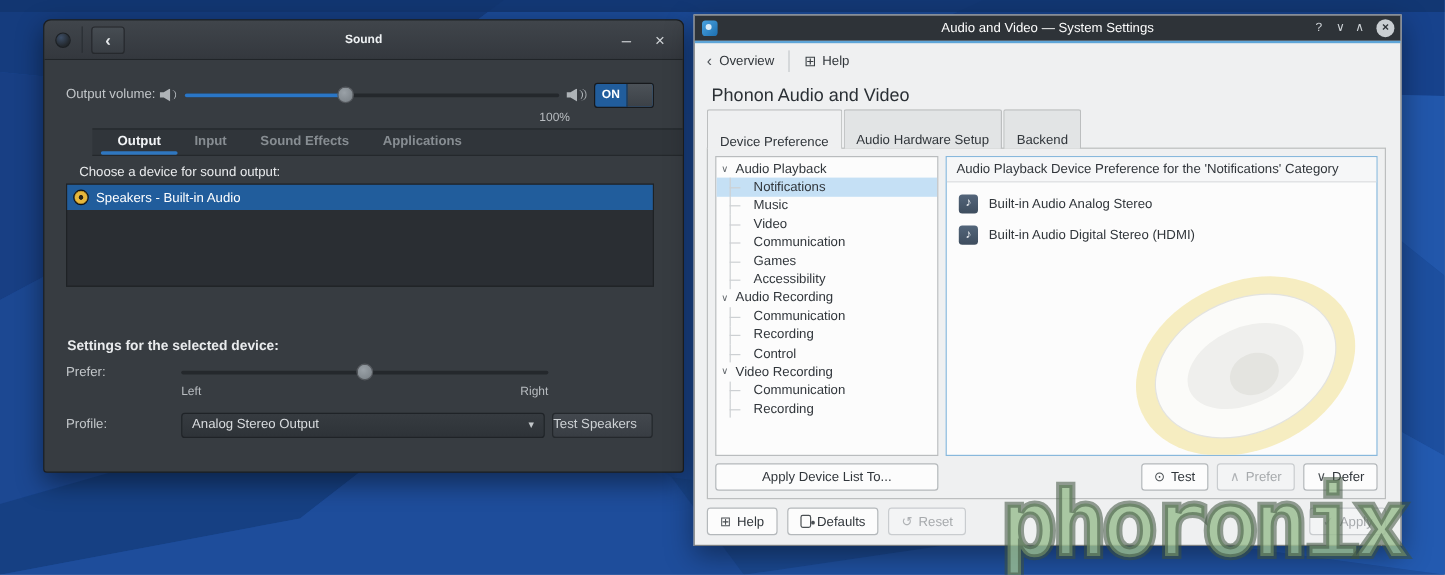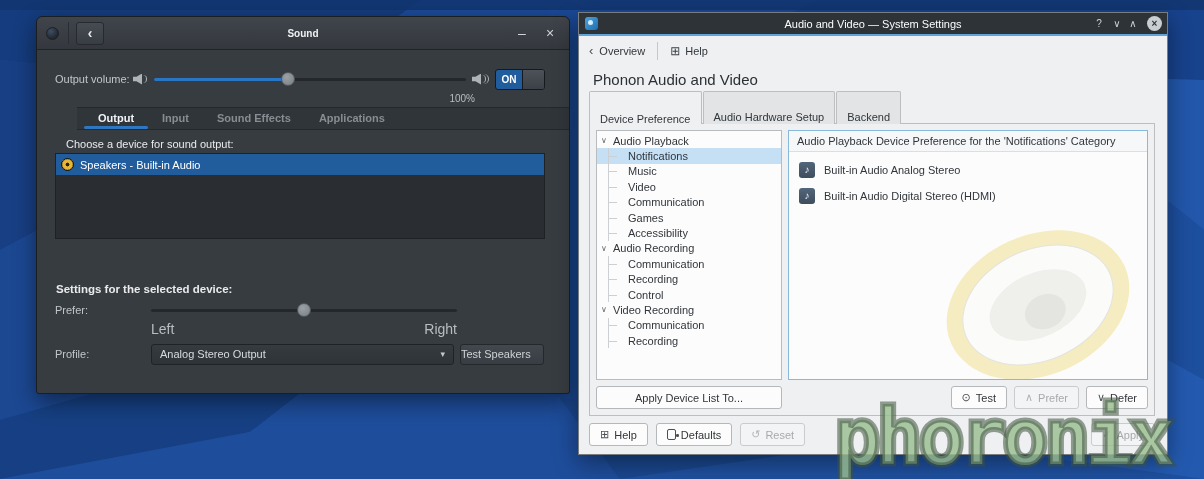--- a/index.html
+++ b/index.html
@@ -54,21 +54,21 @@
   .g-choose { position:absolute; top:121px; left:29px; color:#e9ebed; font-weight:normal; font-size:11px; }
   .g-list { position:absolute; top:136px; left:18px; right:24px; height:86px; background:#2a2e33; border:1px solid #1e2225; }
   .g-devrow { height:21px; background:#215d9c; display:flex; align-items:center; color:#fff; }
   .g-devicon { width:13px; height:13px; border-radius:50%; margin:0 6px 0 5px; flex:none;
     background:radial-gradient(circle at 50% 50%, #2c2416 0 22%, #e7b73c 28% 60%, #b98f22 65%, #f4d87a 75%); border:1px solid #141210; }
 
   .g-settings { position:absolute; top:266px; left:19px; color:#e9ebed; font-weight:bold; font-size:11.5px; }
   .g-balrow { position:absolute; top:284px; left:18px; right:24px; height:18px; display:flex; align-items:center; }
   .g-ballabel { width:78px; color:#c2c6c9; }
   .balance-slider { margin-left:18px; }
-  .g-lr { position:absolute; top:304px; left:114px; width:306px; display:flex; justify-content:space-between; color:#b9bdc1; font-size:14px; }
+  .g-lr { position:absolute; top:304px; left:114px; width:306px; display:flex; justify-content:space-between; color:#b9bdc1; font-size:10px; }
   .g-profrow { position:absolute; top:326px; left:18px; right:23px; height:22px; display:flex; align-items:center; }
   .g-proflabel { width:78px; color:#c2c6c9; }
   .g-combo { width:303px; height:21px; margin-left:18px; background:linear-gradient(#363b40,#2e3338);
     border:1px solid #1f2327; border-radius:3px; color:#d8dbde; display:flex; align-items:center; padding:0 8px; }
   .g-combo .arrow { margin-left:auto; font-size:9px; color:#c3c7ca; }
   .g-testspk { width:84px; height:21px; margin-left:6px; background:linear-gradient(#43484e,#383d43);
     border:1px solid #24282c; border-radius:3px; color:#ced2d5; text-align:left; line-height:19px; }
 
   
   .win-kde { position:absolute; left:578px; top:12px; width:590px; height:443px;

